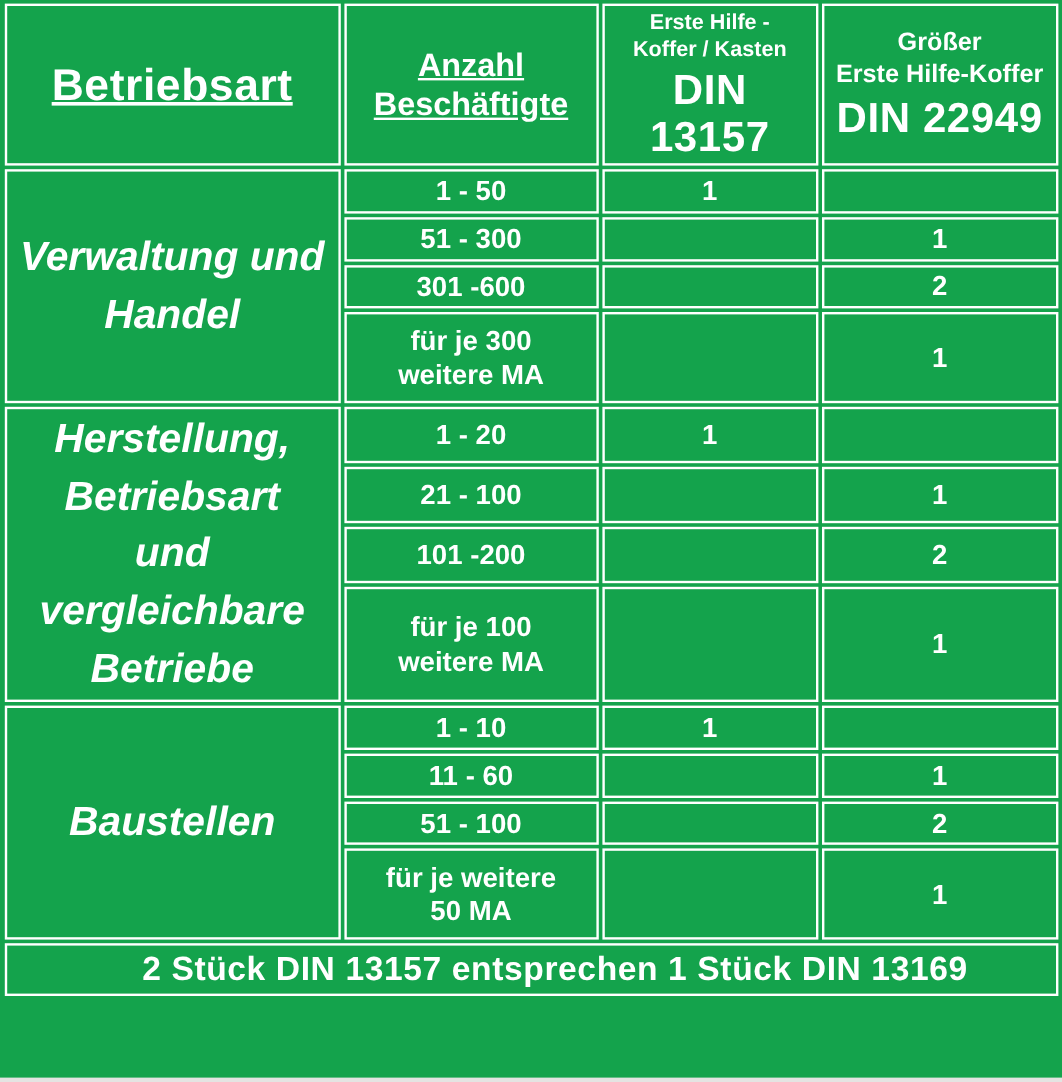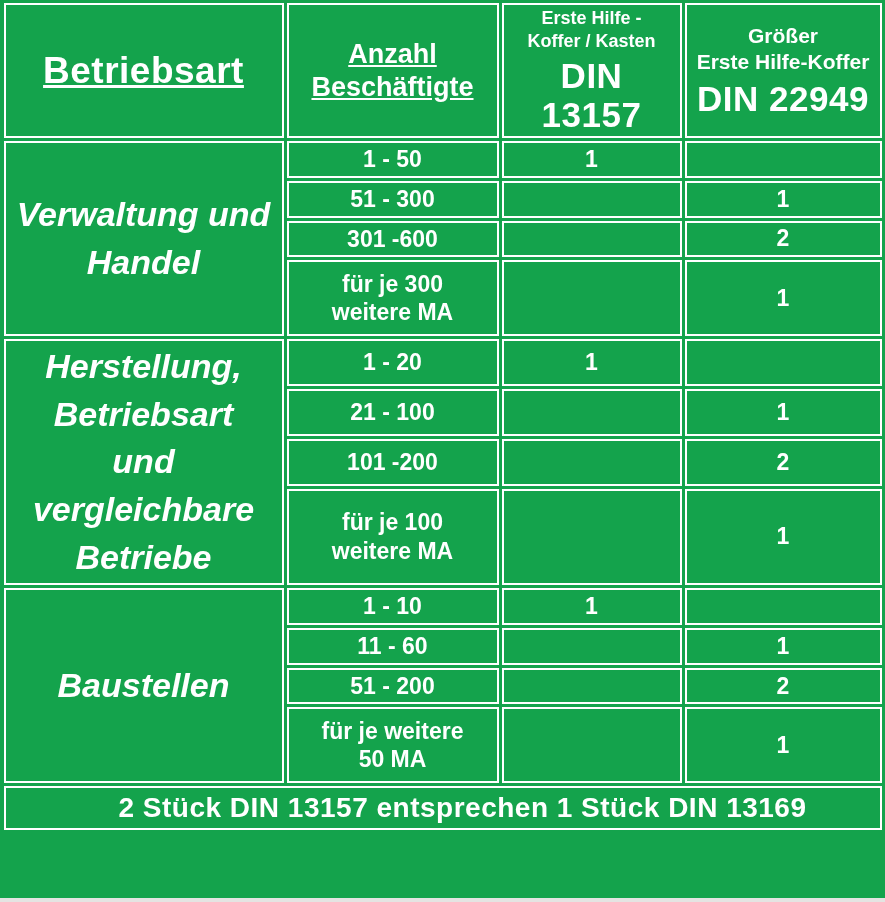--- a/index.html
+++ b/index.html
@@ -175,21 +175,21 @@
         <td class="emp-cell">1 - 10</td>
         <td class="num-cell">1</td>
         <td class="num-cell"></td>
       </tr>
       <tr class="r">
         <td class="emp-cell">11 - 60</td>
         <td class="num-cell"></td>
         <td class="num-cell">1</td>
       </tr>
       <tr class="r">
-        <td class="emp-cell">51 - 200</td>
+        <td class="emp-cell">51 - 100</td>
         <td class="num-cell"></td>
         <td class="num-cell">2</td>
       </tr>
       <tr class="r tall">
         <td class="emp-cell pre">für je weitere
 50 MA</td>
         <td class="num-cell"></td>
         <td class="num-cell">1</td>
       </tr>
 

